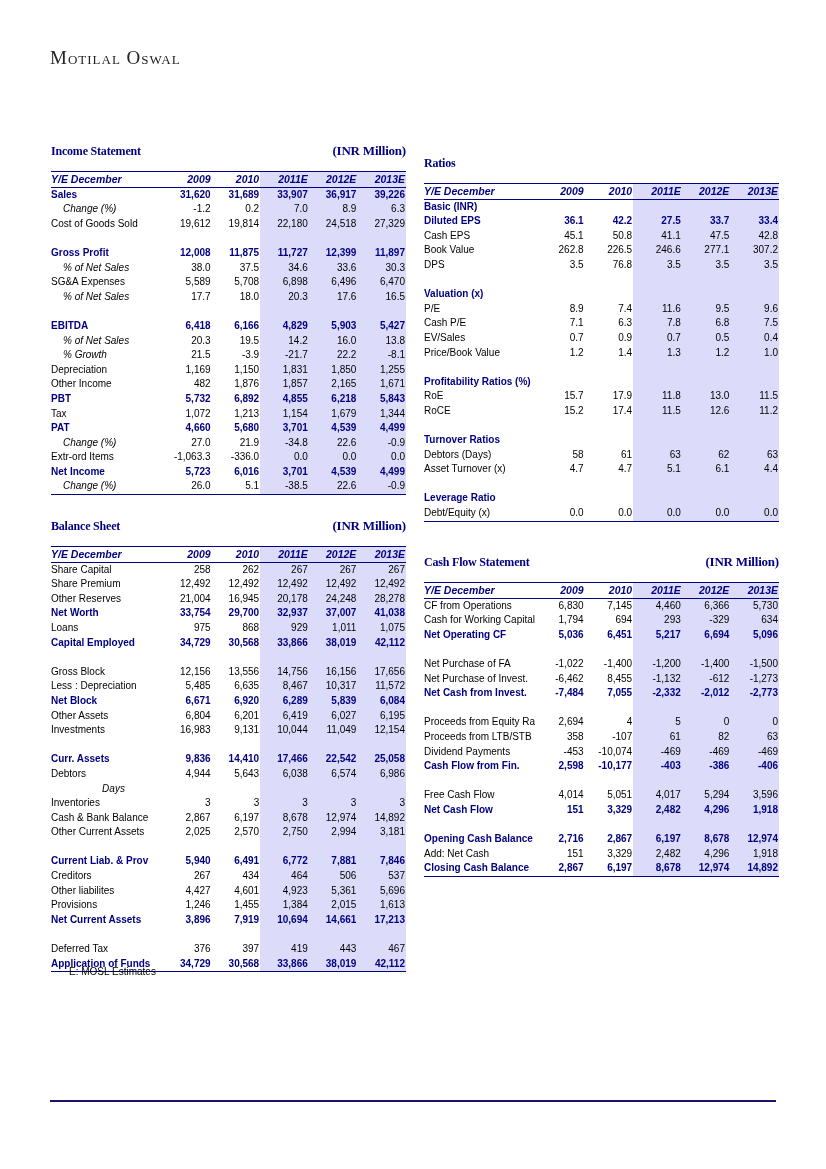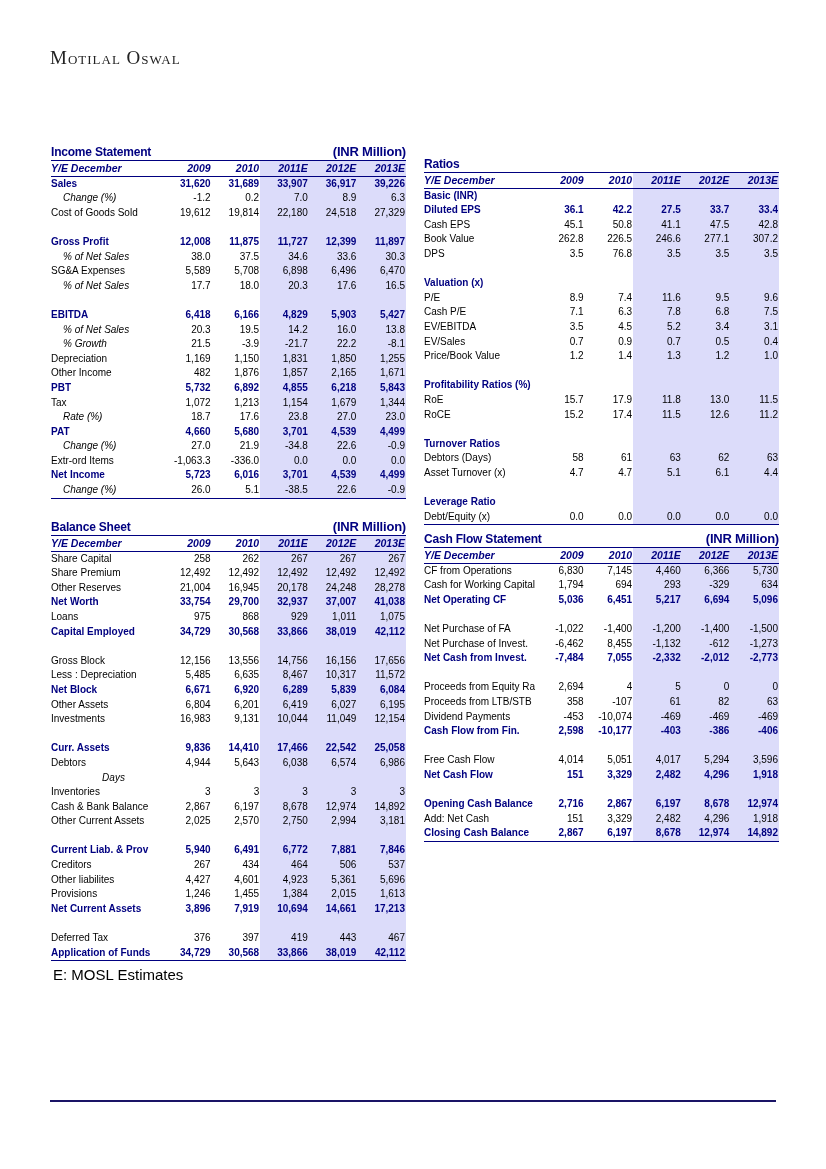--- a/index.html
+++ b/index.html
@@ -6,39 +6,39 @@
   body { width: 826px; height: 1169px; position: relative; overflow: hidden;
          font-family: "Liberation Sans", sans-serif; color: #000; }
   .logo { position: absolute; left: 50px; top: 47px; font-family: Liberation Serif, serif;
           font-size: 19px; letter-spacing: 1px; color: #222; font-variant: small-caps; }
   .footer-rule { position: absolute; left: 50px; top: 1100px; width: 726px; height: 0;
                  border-top: 2px solid #1a1466; }
 
   .tbl { position: absolute; width: 355px; }
   .tbl-title { display: flex; justify-content: space-between; align-items: flex-end;
                font-weight: bold; color: #000080; font-size: 12px; height: 14px;
-               border-bottom: 1px solid #000080; padding-bottom: 1px; letter-spacing: -0.2px; }
+               border-bottom: 1px solid #000080; padding-bottom: 12px; letter-spacing: -0.2px; font-family: Liberation Serif, serif; }
   .tbl-title .unit { font-size: 13px; }
   table { border-collapse: collapse; width: 100%; table-layout: fixed; }
   col.c-label { width: 112px; }
   col.c-num { width: 48.6px; }
   td, th { padding: 0 1px 0 0; font-size: 10px; line-height: 14.6px; height: 14.6px;
            white-space: nowrap; overflow: hidden; }
   th { font-weight: bold; color: #000080; text-align: right; border-bottom: 1.5px solid #000080; font-size: 10.5px; font-style: italic; }
   th.lbl { text-align: left; }
   td.lbl { text-align: left; }
   td.num { text-align: right; }
   .shade { background: #dcdcfa; }
   tr.bold td { font-weight: bold; color: #000080; }
   tr.sub td.lbl { padding-left: 12px; font-style: italic; }
   tr.italic td.lbl { font-style: italic; padding-left: 14px; text-align: center; }
   tr.section td.lbl { font-weight: bold; color: #000080; }
   tr.blank td { height: 14.6px; }
   tr.last td { border-bottom: 1.5px solid #000080; }
-  .note { position: absolute; font-size: 15px; color: #000; }
+  .note { position: absolute; font-size: 10px; color: #000; margin-left: 16px; }
 </style>
 </head>
 <body>
 
 <div class="logo">Motilal Oswal</div>
 
 <div class="tbl" style="left:51px; top:145px;">
   <div class="tbl-title">
     <span>Income Statement</span>
     <span class="unit">(INR Million)</span>
@@ -184,28 +184,20 @@
           <td class="num shade">5,843</td>
         </tr>
         <tr class="">
           <td class="lbl">Tax</td>
           <td class="num">1,072</td>
           <td class="num">1,213</td>
           <td class="num shade">1,154</td>
           <td class="num shade">1,679</td>
           <td class="num shade">1,344</td>
         </tr>
-        <tr class="sub">
-          <td class="lbl">Rate (%)</td>
-          <td class="num">18.7</td>
-          <td class="num">17.6</td>
-          <td class="num shade">23.8</td>
-          <td class="num shade">27.0</td>
-          <td class="num shade">23.0</td>
-        </tr>
         <tr class="bold">
           <td class="lbl">PAT</td>
           <td class="num">4,660</td>
           <td class="num">5,680</td>
           <td class="num shade">3,701</td>
           <td class="num shade">4,539</td>
           <td class="num shade">4,499</td>
         </tr>
         <tr class="sub">
           <td class="lbl">Change (%)</td>
@@ -588,28 +580,20 @@
         </tr>
         <tr class="">
           <td class="lbl">Cash P/E</td>
           <td class="num">7.1</td>
           <td class="num">6.3</td>
           <td class="num shade">7.8</td>
           <td class="num shade">6.8</td>
           <td class="num shade">7.5</td>
         </tr>
         <tr class="">
-          <td class="lbl">EV/EBITDA</td>
-          <td class="num">3.5</td>
-          <td class="num">4.5</td>
-          <td class="num shade">5.2</td>
-          <td class="num shade">3.4</td>
-          <td class="num shade">3.1</td>
-        </tr>
-        <tr class="">
           <td class="lbl">EV/Sales</td>
           <td class="num">0.7</td>
           <td class="num">0.9</td>
           <td class="num shade">0.7</td>
           <td class="num shade">0.5</td>
           <td class="num shade">0.4</td>
         </tr>
         <tr class="">
           <td class="lbl">Price/Book Value</td>
           <td class="num">1.2</td>
@@ -703,21 +687,21 @@
           <td class="num">0.0</td>
           <td class="num">0.0</td>
           <td class="num shade">0.0</td>
           <td class="num shade">0.0</td>
           <td class="num shade">0.0</td>
         </tr>
       </tbody>
     </table>
 </div>
 
-<div class="tbl" style="left:424px; top:532px;">
+<div class="tbl" style="left:424px; top:556px;">
   <div class="tbl-title">
     <span>Cash Flow Statement</span>
     <span class="unit">(INR Million)</span>
   </div>
   <table>
       <colgroup>
         <col class="c-label">
         <col class="c-num">
         <col class="c-num">
         <col class="c-num">

